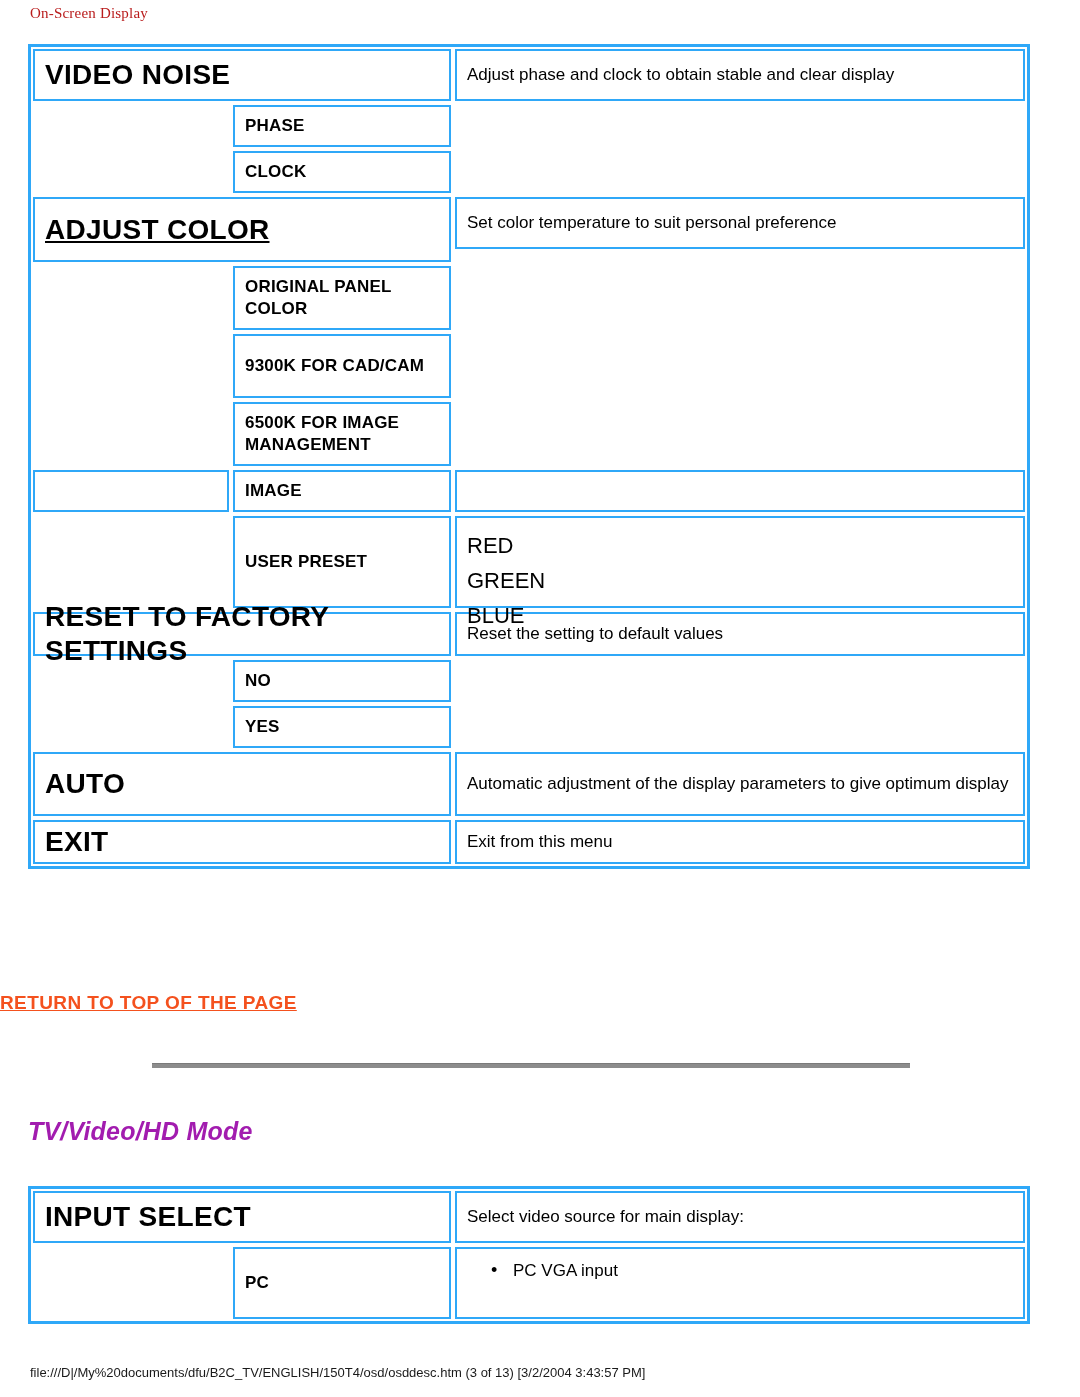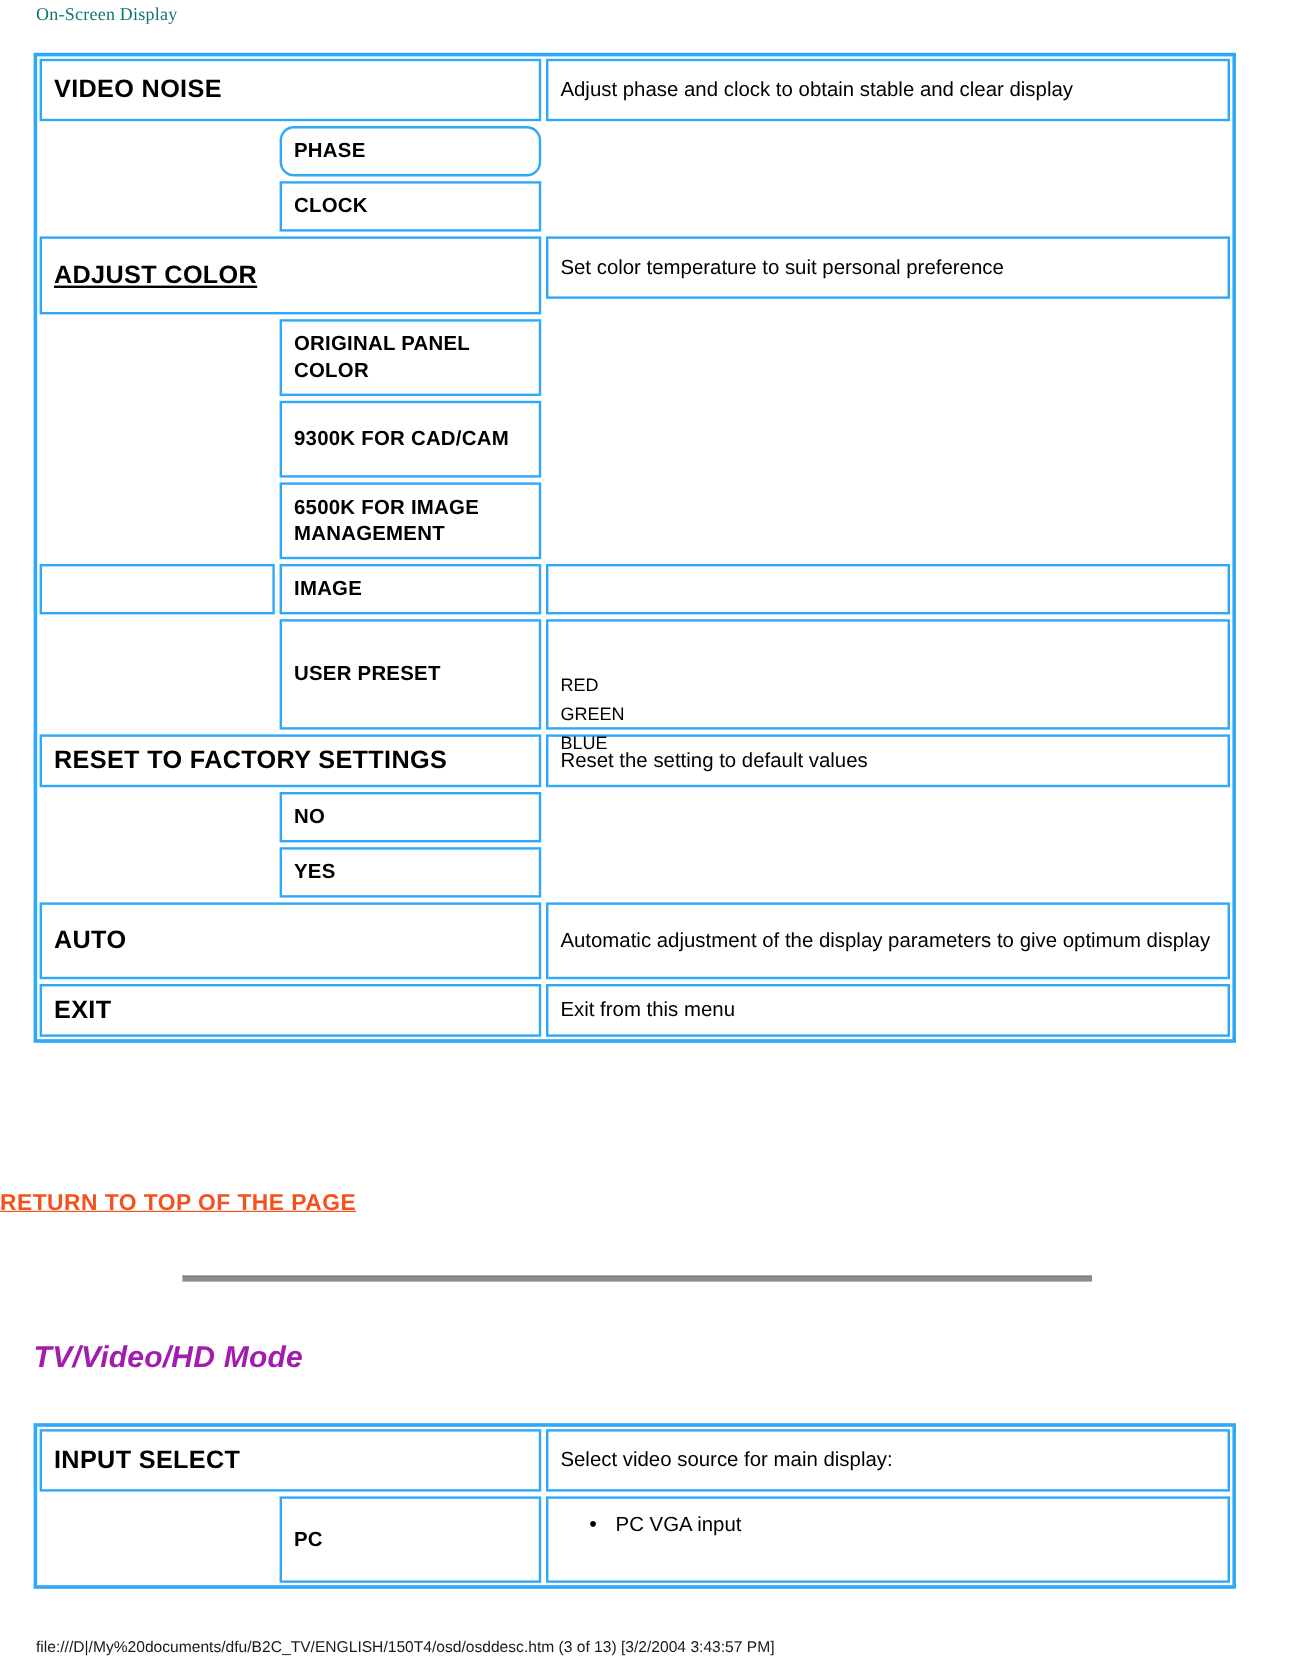--- a/index.html
+++ b/index.html
@@ -15,21 +15,21 @@
     color: #000000;
     overflow: hidden;
   }
 
   .page-header {
     position: absolute;
     left: 30px;
     top: 5px;
     font-family: "Liberation Serif", serif;
     font-size: 15px;
-    color: #0f766e;
+    color: #b91c1c;
     letter-spacing: 0.2px;
   }
 
   
   .osd-table {
     position: absolute;
     left: 28px;
     top: 44px;
     width: 1002px;
     border-collapse: separate;
@@ -61,40 +61,39 @@
     box-sizing: border-box;
     padding: 8px 10px;
     height: 100%;
     display: flex;
     align-items: center;
   }
   .cbox.top { align-items: flex-start; }
   .cell-pad { padding: 2px; height: 100%; box-sizing: border-box; }
 
   .lbl-main {
-    font-size: 21px;
+    font-size: 28px;
     font-weight: bold;
     letter-spacing: 0.3px;
     line-height: 1.2;
   }
   .lbl-sub {
     font-size: 17px;
     font-weight: bold;
     letter-spacing: 0.2px;
     line-height: 1.32;
   }
   .desc {
     font-size: 17px;
     font-weight: normal;
     line-height: 1.35;
   }
   .desc-list {
-    font-size: 15px;
+    font-size: 22px;
     line-height: 1.6;
-    margin-top: 32px;
   }
 
   .bullet-line {
     font-size: 17px;
     line-height: 1.4;
     padding-left: 56px;
     position: relative;
   }
   .bullet-line::before {
     content: "\2022";
@@ -174,21 +173,21 @@
             <div class="cbox" style="height: 52px;">
               <div class="desc">Adjust phase and clock to obtain stable and clear display</div>
             </div>
           </div>
         </td>
       </tr>
       <tr style="height: 46px;">
         <td></td>
         <td>
           <div class="cell-pad">
-            <div class="cbox" style="height: 42px; border-radius: 12px;">
+            <div class="cbox" style="height: 42px;">
               <div class="lbl-sub">PHASE</div>
             </div>
           </div>
         </td>
         <td></td>
       </tr>
       <tr style="height: 46px;">
         <td></td>
         <td>
           <div class="cell-pad">

